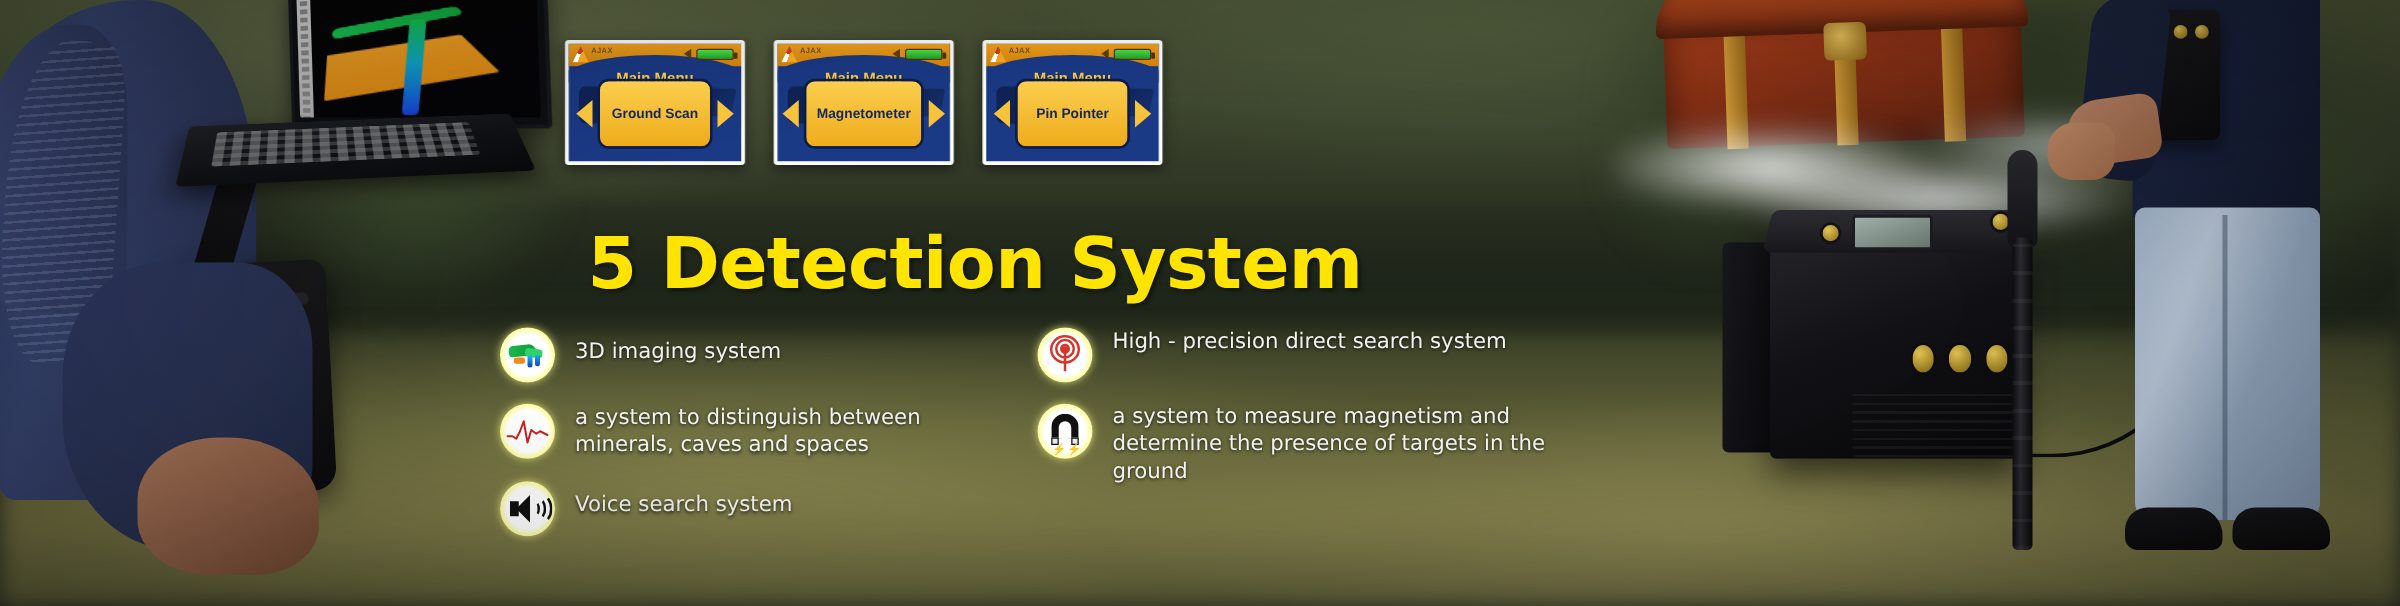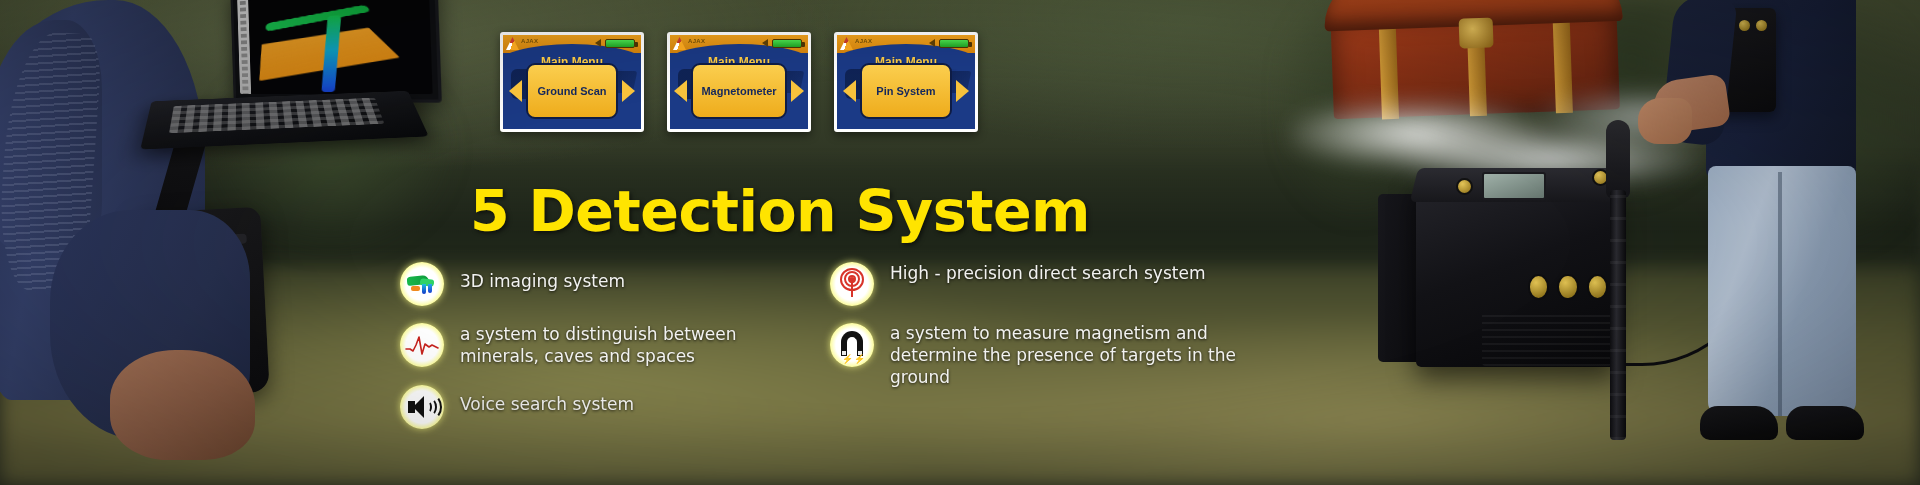--- a/index.html
+++ b/index.html
@@ -272,21 +272,21 @@
     background:rgba(60,75,95,.5);
   }
   .mr-shoe{
     position:absolute; top:436px; width:78px; height:34px;
     background:linear-gradient(170deg,#17171b,#090909);
     border-radius:18px 22px 8px 10px;
   }
   .ms1{ left:40px; } .ms2{ left:126px; }
 
   
-  .panels { position:absolute; left:500px; top:32px; display:flex; gap:23px;align-items:flex-end; }
+  .panels { position:absolute; left:452px; top:32px; display:flex; gap:23px;align-items:flex-end; }
   .panel {
     width:144px; height:100px; background:#1b3a86;
     border:3px solid #ffffff; border-radius:3px;
     position:relative; overflow:hidden;
     box-shadow:0 3px 10px rgba(0,0,0,.45);
   }
   .p-header{
     position:absolute; left:0; top:0; width:100%; height:18px;
     background:linear-gradient(180deg,#f0a21e,#d9860c);
   }
@@ -570,21 +570,21 @@
     <div class="panel">
       <div class="p-header"></div>
       <div class="p-logo"></div>
       <div class="p-logo-txt">AJAX</div>
       <div class="p-speaker"></div>
       <div class="p-batt"></div>
       <div class="p-art"></div>
       <div class="p-title">Main Menu</div>
       <div class="p-row">
         <div class="p-arrow left"></div>
-        <div class="p-btn">Pin System</div>
+        <div class="p-btn">Pin Pointer</div>
         <div class="p-arrow right"></div>
       </div>
     </div>
 
   </div>
 
   <div class="headline">5 Detection System</div>
 
   <div class="features">
 

